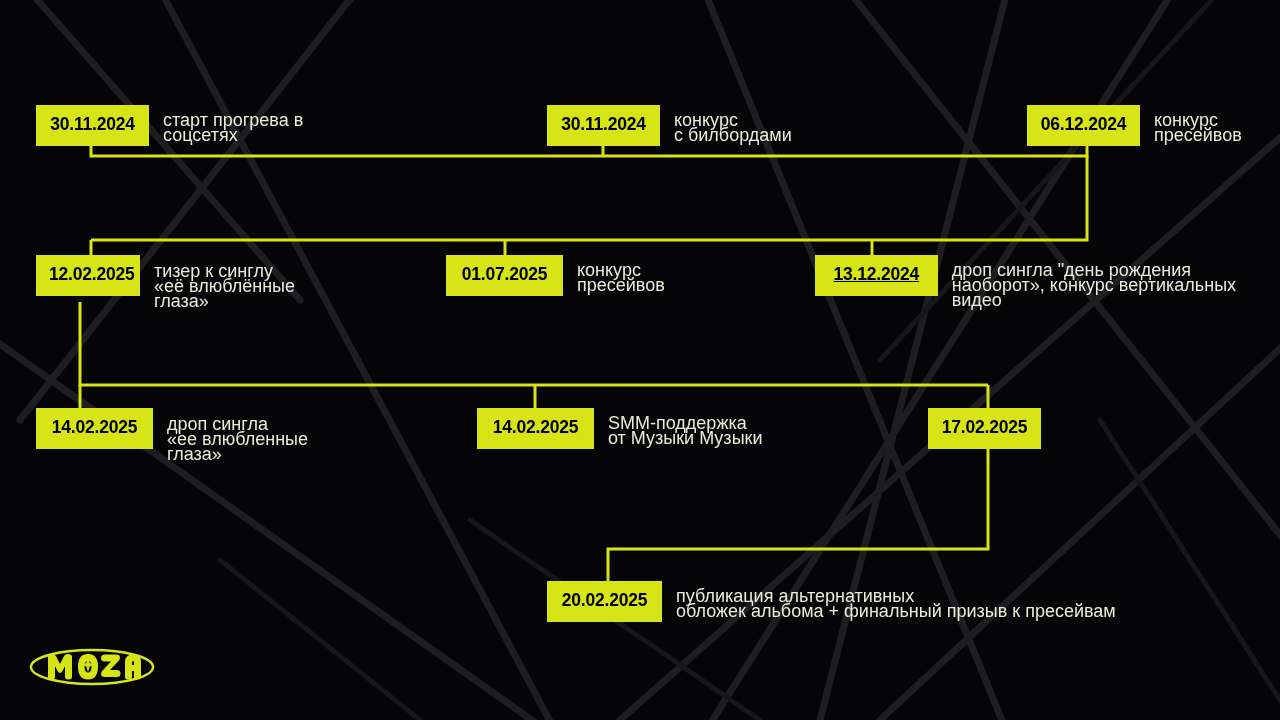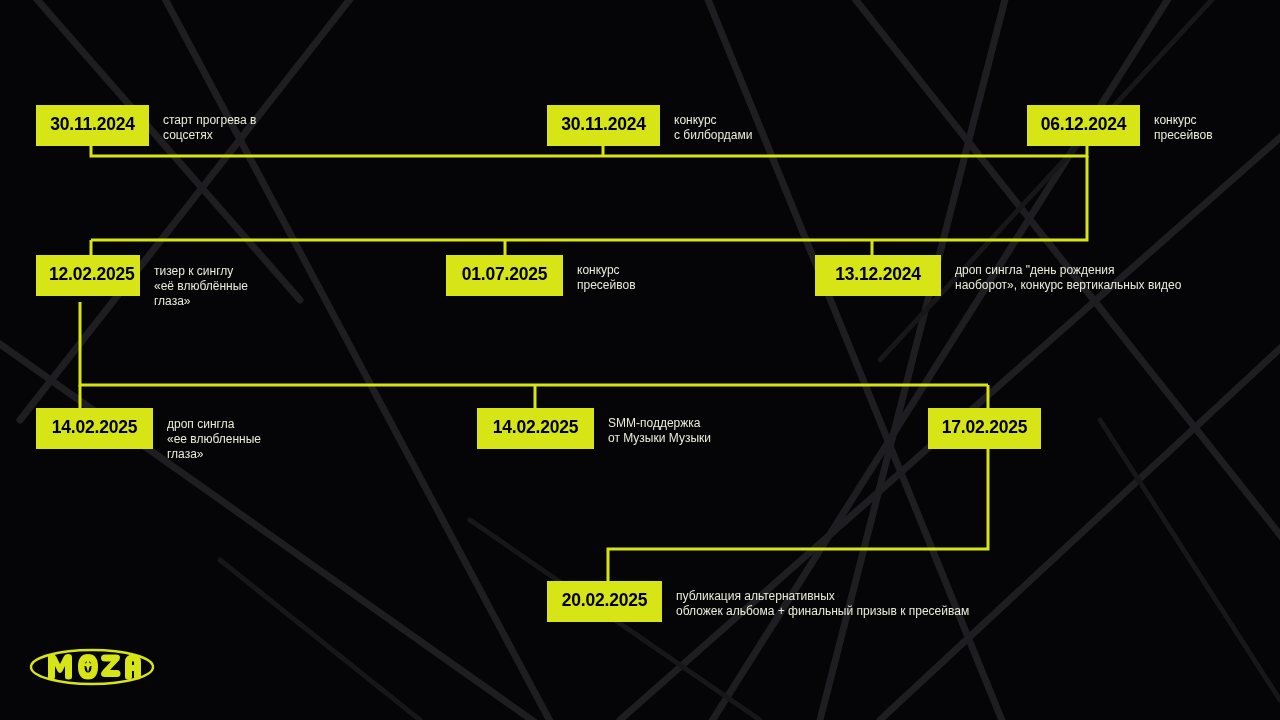--- a/index.html
+++ b/index.html
@@ -43,21 +43,21 @@
     font-size: 17.5px;
     letter-spacing: -0.2px;
     line-height: 1;
     padding: 11px 13px 12px 13px;
     white-space: nowrap;
     box-sizing: border-box;
     text-align: center;
   }
   .node-desc {
     color: #e9ecd8;
-    font-size: 12px;
+    font-size: 18px;
     line-height: 15.2px;
     margin-left: 14px;
     white-space: pre-line;
     padding-top: 1px;
   }
   .node-desc.desc-mid { padding-top: 8px; }
   .node-desc.desc-low { padding-top: 9px; }
 
   
   #logo {
@@ -141,21 +141,21 @@
 глаза»</div>
   </div>
 
   <div class="node" style="left:446px; top:255px;">
     <div class="date-chip" style="width:117px;">01.07.2025</div>
     <div class="node-desc desc-mid">конкурс
 пресейвов</div>
   </div>
 
   <div class="node" style="left:815px; top:255px;">
-    <div class="date-chip" style="width:126px;">13.12.2024</div>
+    <div class="date-chip" style="width:126px;text-decoration:underline;">13.12.2024</div>
     <div class="node-desc desc-mid">дроп сингла "день рождения
 наоборот», конкурс вертикальных видео</div>
   </div>
 
   <div class="node" style="left:36px; top:408px;">
     <div class="date-chip" style="width:117px;">14.02.2025</div>
     <div class="node-desc desc-low">дроп сингла
 «ее влюбленные
 глаза»</div>
   </div>

